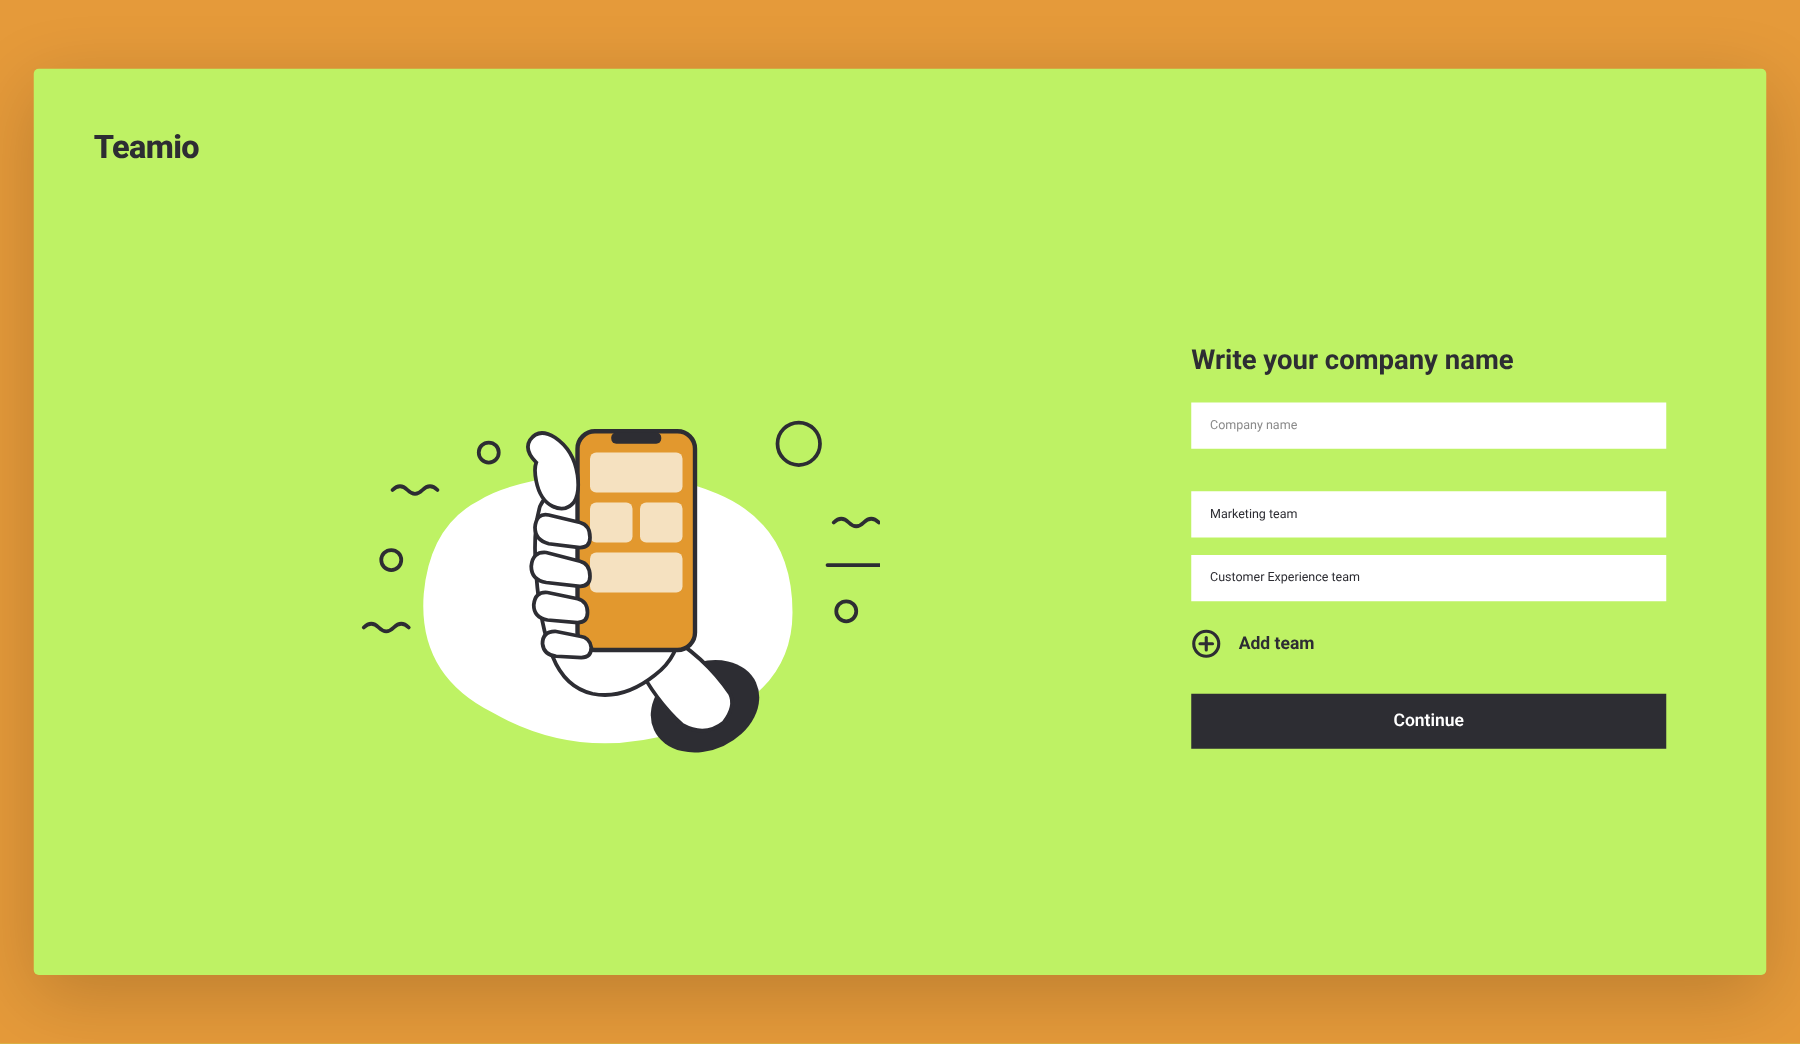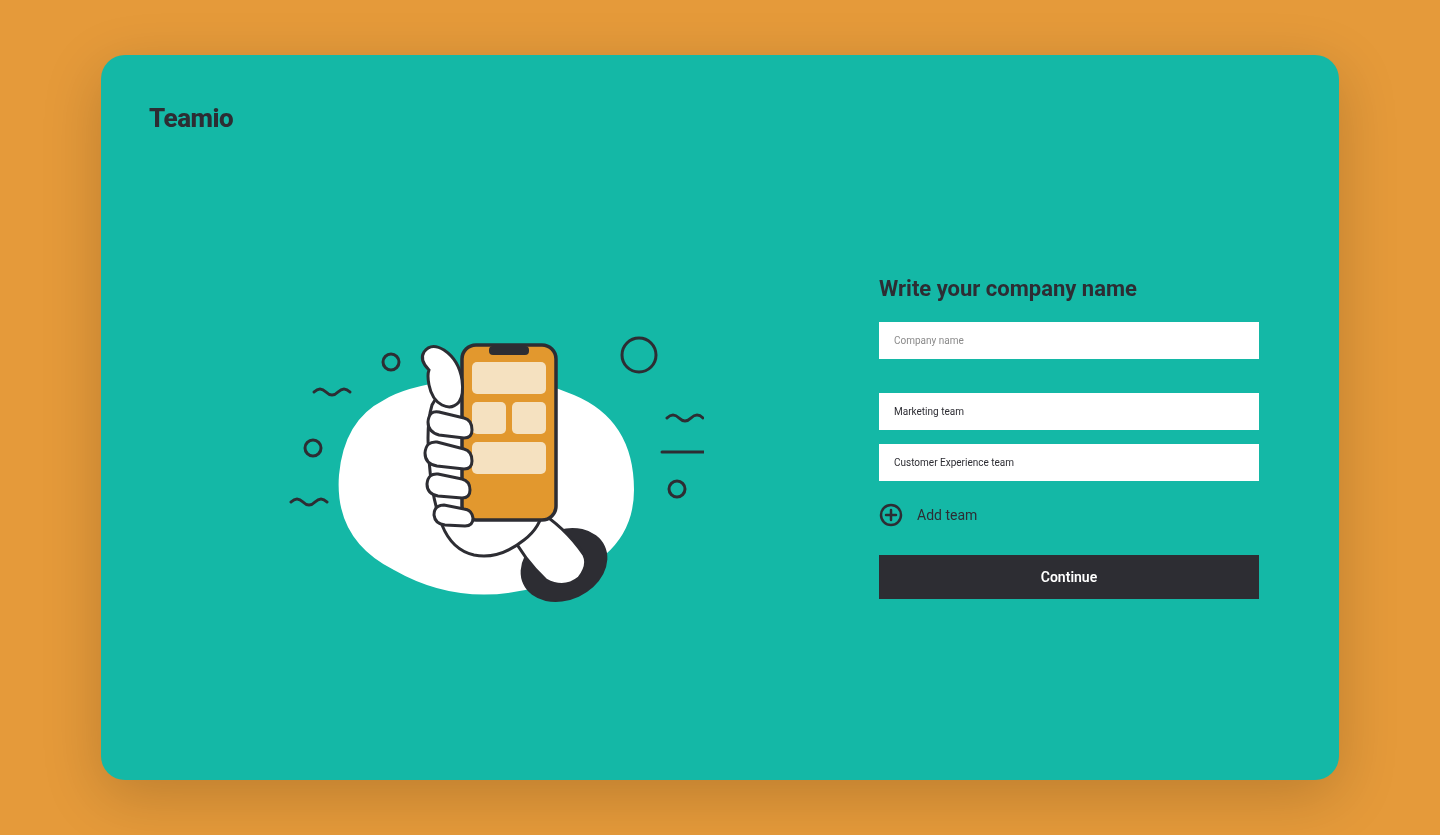--- a/index.html
+++ b/index.html
@@ -13,23 +13,23 @@
       background-color: #e59a3a;
       width: 1440px;
       height: 835px;
       display: flex;
       align-items: center;
       justify-content: center;
       overflow: hidden;
     }
     
     .card {
-      background-color: #14b8a6;
-      border-radius: 24px;
-      width: 1238px;
+      background-color: #bef264;
+      border-radius: 4px;
+      width: 1386px;
       height: 725px;
       padding: 48px;
       position: relative;
       box-shadow: 0 16px 60px rgba(0, 0, 0, 0.18);
     }
     
     .logo {
       font-size: 26px;
       font-weight: 800;
       color: #2d2d33;
@@ -94,20 +94,21 @@
       height: 20px;
     }
     
     .add-team-row {
       display: flex;
       align-items: center;
       gap: 14px;
       margin-top: 8px;
       margin-bottom: 28px;
       cursor: pointer;
+      font-weight: bold;
     }
     
     .plus-icon {
       width: 24px;
       height: 24px;
       flex-shrink: 0;
     }
     
     .add-team-label {
       font-size: 14px;

